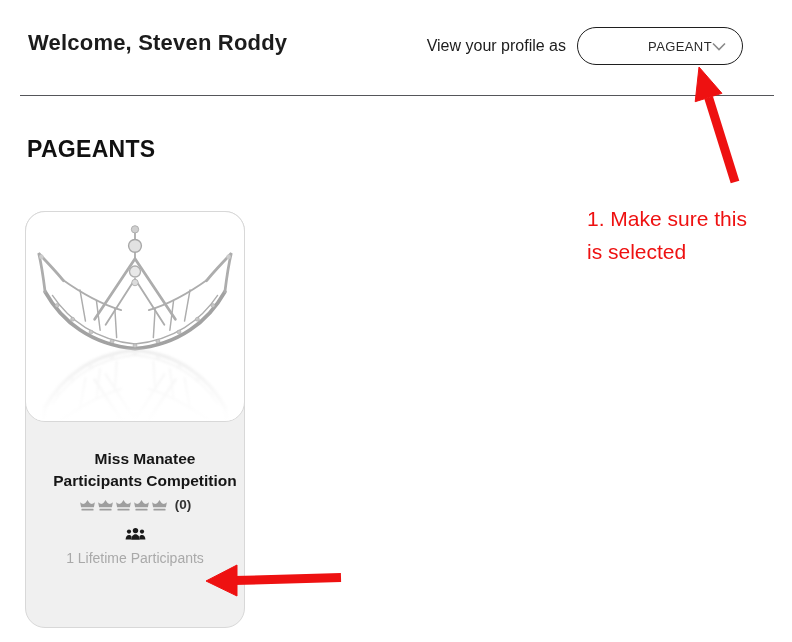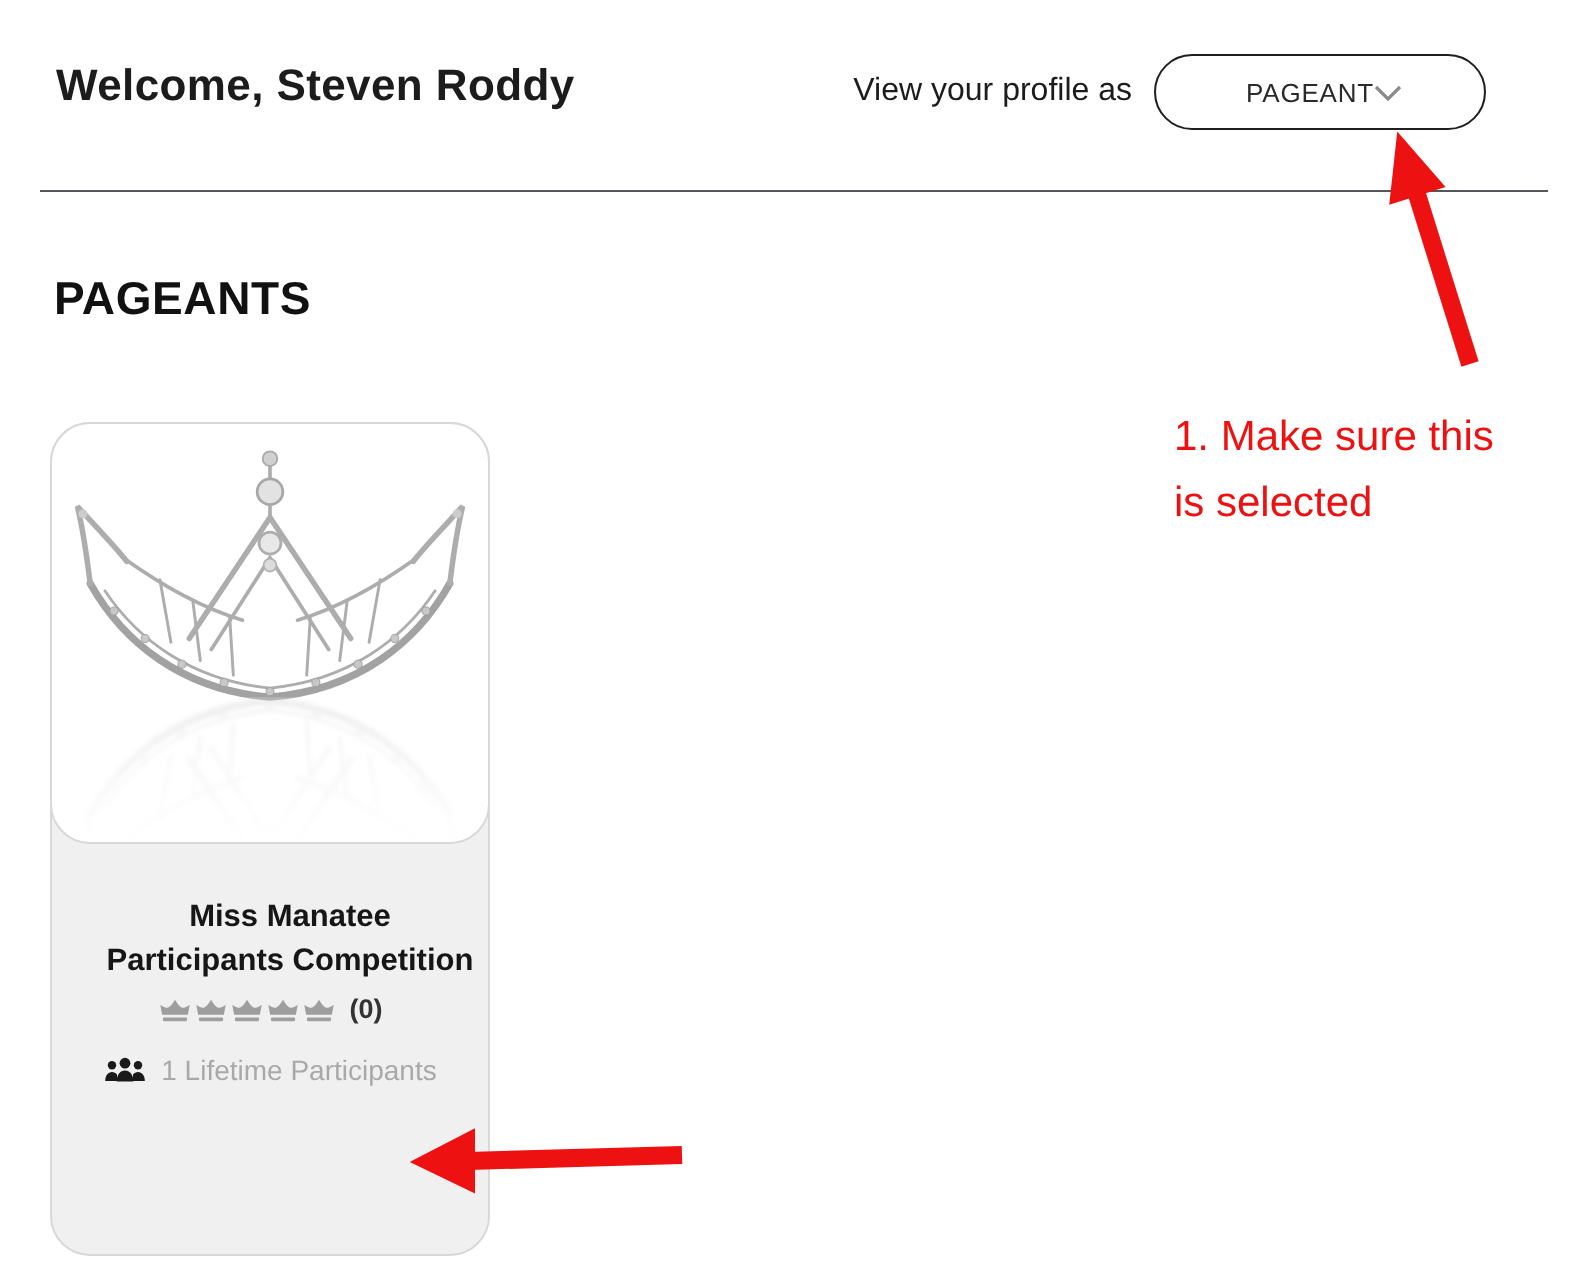--- a/index.html
+++ b/index.html
@@ -15,21 +15,21 @@
     position: absolute; left: 28px; top: 30px;
     font-size: 22px; font-weight: bold; color: #1c1c1c; letter-spacing: 0.2px;
   }
   .profile-switcher {
     position: absolute; top: 27px; right: 49px;
     display: flex; align-items: center; gap: 11px;
   }
   .profile-switcher-label { font-size: 16px; font-weight: normal; color: #1c1c1c; }
   .profile-select {
     width: 166px; height: 38px; border: 1.5px solid #1f1f1f; border-radius: 19px;
-    background: #fff; display: flex; align-items: center; justify-content: center;
+    background: #fff; display: flex; align-items: center; justify-content: flex-end;
     padding: 0 16px 0 20px; cursor: pointer;
   }
   .profile-select-value { font-size: 13px; color: #2a2a2a; letter-spacing: 0.4px; }
 
   .divider {
     position: absolute; left: 20px; right: 18px; top: 95px;
     border-top: 1px solid #55565a;
   }
 
   .section-title {
@@ -54,21 +54,21 @@
     line-height: 22px;
     padding-left: 20px;
   }
   .rating-row {
     position: absolute; top: 285px; left: 0; width: 100%;
     display: flex; align-items: center; justify-content: center; gap: 2px;
   }
   .rating-count { font-size: 13.5px; font-weight: bold; color: #333; margin-left: 5px; }
   .participants-row {
     position: absolute; top: 315px; left: 0; width: 100%;
-    display: flex; align-items: center; justify-content: center; gap: 8px;
+    display: flex; align-items: center; justify-content: center; gap: 8px; flex-direction: column;
   }
   .participants-label { font-size: 14px; color: #a9a9a9; }
   .manage-button {
     position: absolute; top: 351px; left: 42px; width: 136px; height: 38px;
     border: 1.4px solid #2b2b2b; border-radius: 19px; background: transparent;
     font-family: "Liberation Sans", sans-serif;
     font-size: 13px; font-weight: bold; color: #222; letter-spacing: 1.2px;
     cursor: pointer;
   }
 

